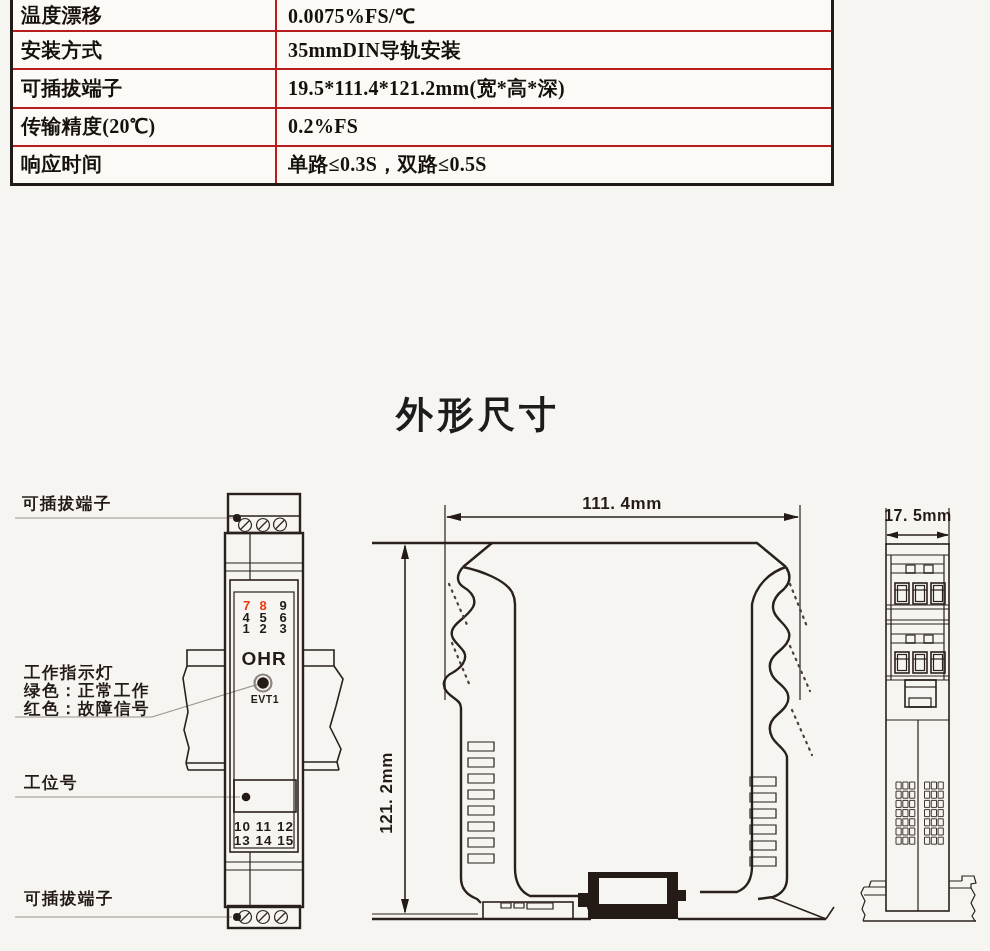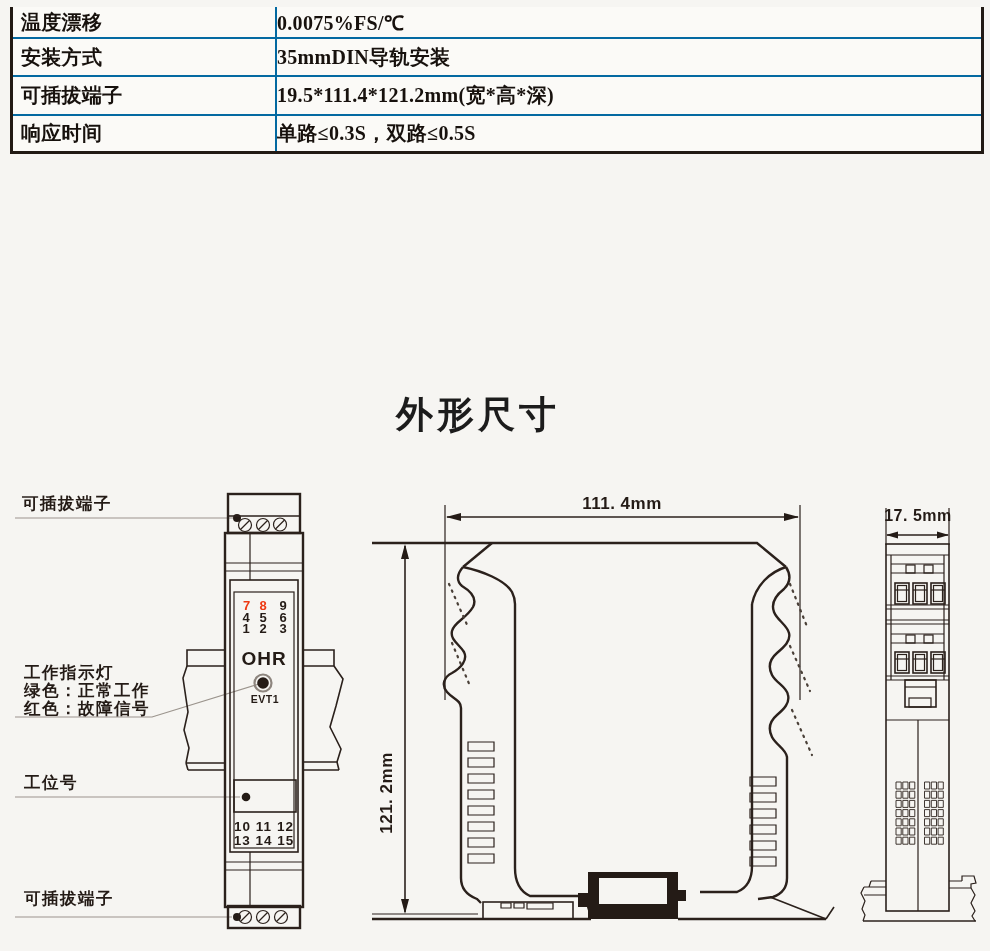--- a/index.html
+++ b/index.html
@@ -1,27 +1,27 @@
 <!DOCTYPE html>
 <html><head>
 <meta charset="utf-8">
 <style>
   html,body{margin:0;padding:0;}
   .page{position:relative;width:990px;height:951px;background:#f6f5f2;overflow:hidden;
         font-family:"Liberation Sans",sans-serif;color:#241b16;}
   
-  .spec{position:absolute;left:10px;top:7px;width:974px;border-collapse:collapse;
+  .spec{position:absolute;left:10px;top:0;width:824px;border-collapse:collapse;
         background:#fbfaf7;border:3px solid #221a14;border-top:none;
         font-family:"Liberation Serif",serif;font-weight:bold;font-size:20px;color:#17110d;}
-  .spec td{border:2px solid #0369a1;padding:0 0 0 8px;vertical-align:middle;letter-spacing:.3px;}
+  .spec td{border:2px solid #b91c1c;padding:0 0 0 8px;vertical-align:middle;letter-spacing:.3px;}
   .spec tr{height:38.3px;}
   .spec tr:first-child{height:31px;}
   .spec tr:first-child td{border-top:none;}
   .spec td.k{width:254px;}
-  .spec td.v{padding-left:0;}
+  .spec td.v{padding-left:11px;}
   
   .title{position:absolute;top:390px;left:0;width:990px;margin:0;transform:translateX(-17px);
          text-align:center;font-size:37px;font-weight:bold;letter-spacing:4px;color:#1c1c1c;}
   
   svg{position:absolute;left:0;top:0;}
   .ln{stroke:#2b211c;fill:none;}
   .thick{stroke-width:2.4px;}
   .med{stroke-width:1.6px;}
   .thin{stroke-width:1.2px;}
   .leader{stroke:#9b948d;stroke-width:1.2px;fill:none;}
@@ -49,20 +49,24 @@
       </tr>
       <tr>
         <td class="k">安装方式</td>
         <td class="v">35mmDIN导轨安装</td>
       </tr>
       <tr>
         <td class="k">可插拔端子</td>
         <td class="v">19.5*111.4*121.2mm(宽*高*深)</td>
       </tr>
       <tr>
+        <td class="k">传输精度(20℃)</td>
+        <td class="v">0.2%FS</td>
+      </tr>
+      <tr>
         <td class="k">响应时间</td>
         <td class="v">单路≤0.3S，双路≤0.5S</td>
       </tr>
     </tbody>
   </table>
 
   <h1 class="title">外形尺寸</h1>
 
   <svg width="990" height="951" viewBox="0 0 990 951">
 

